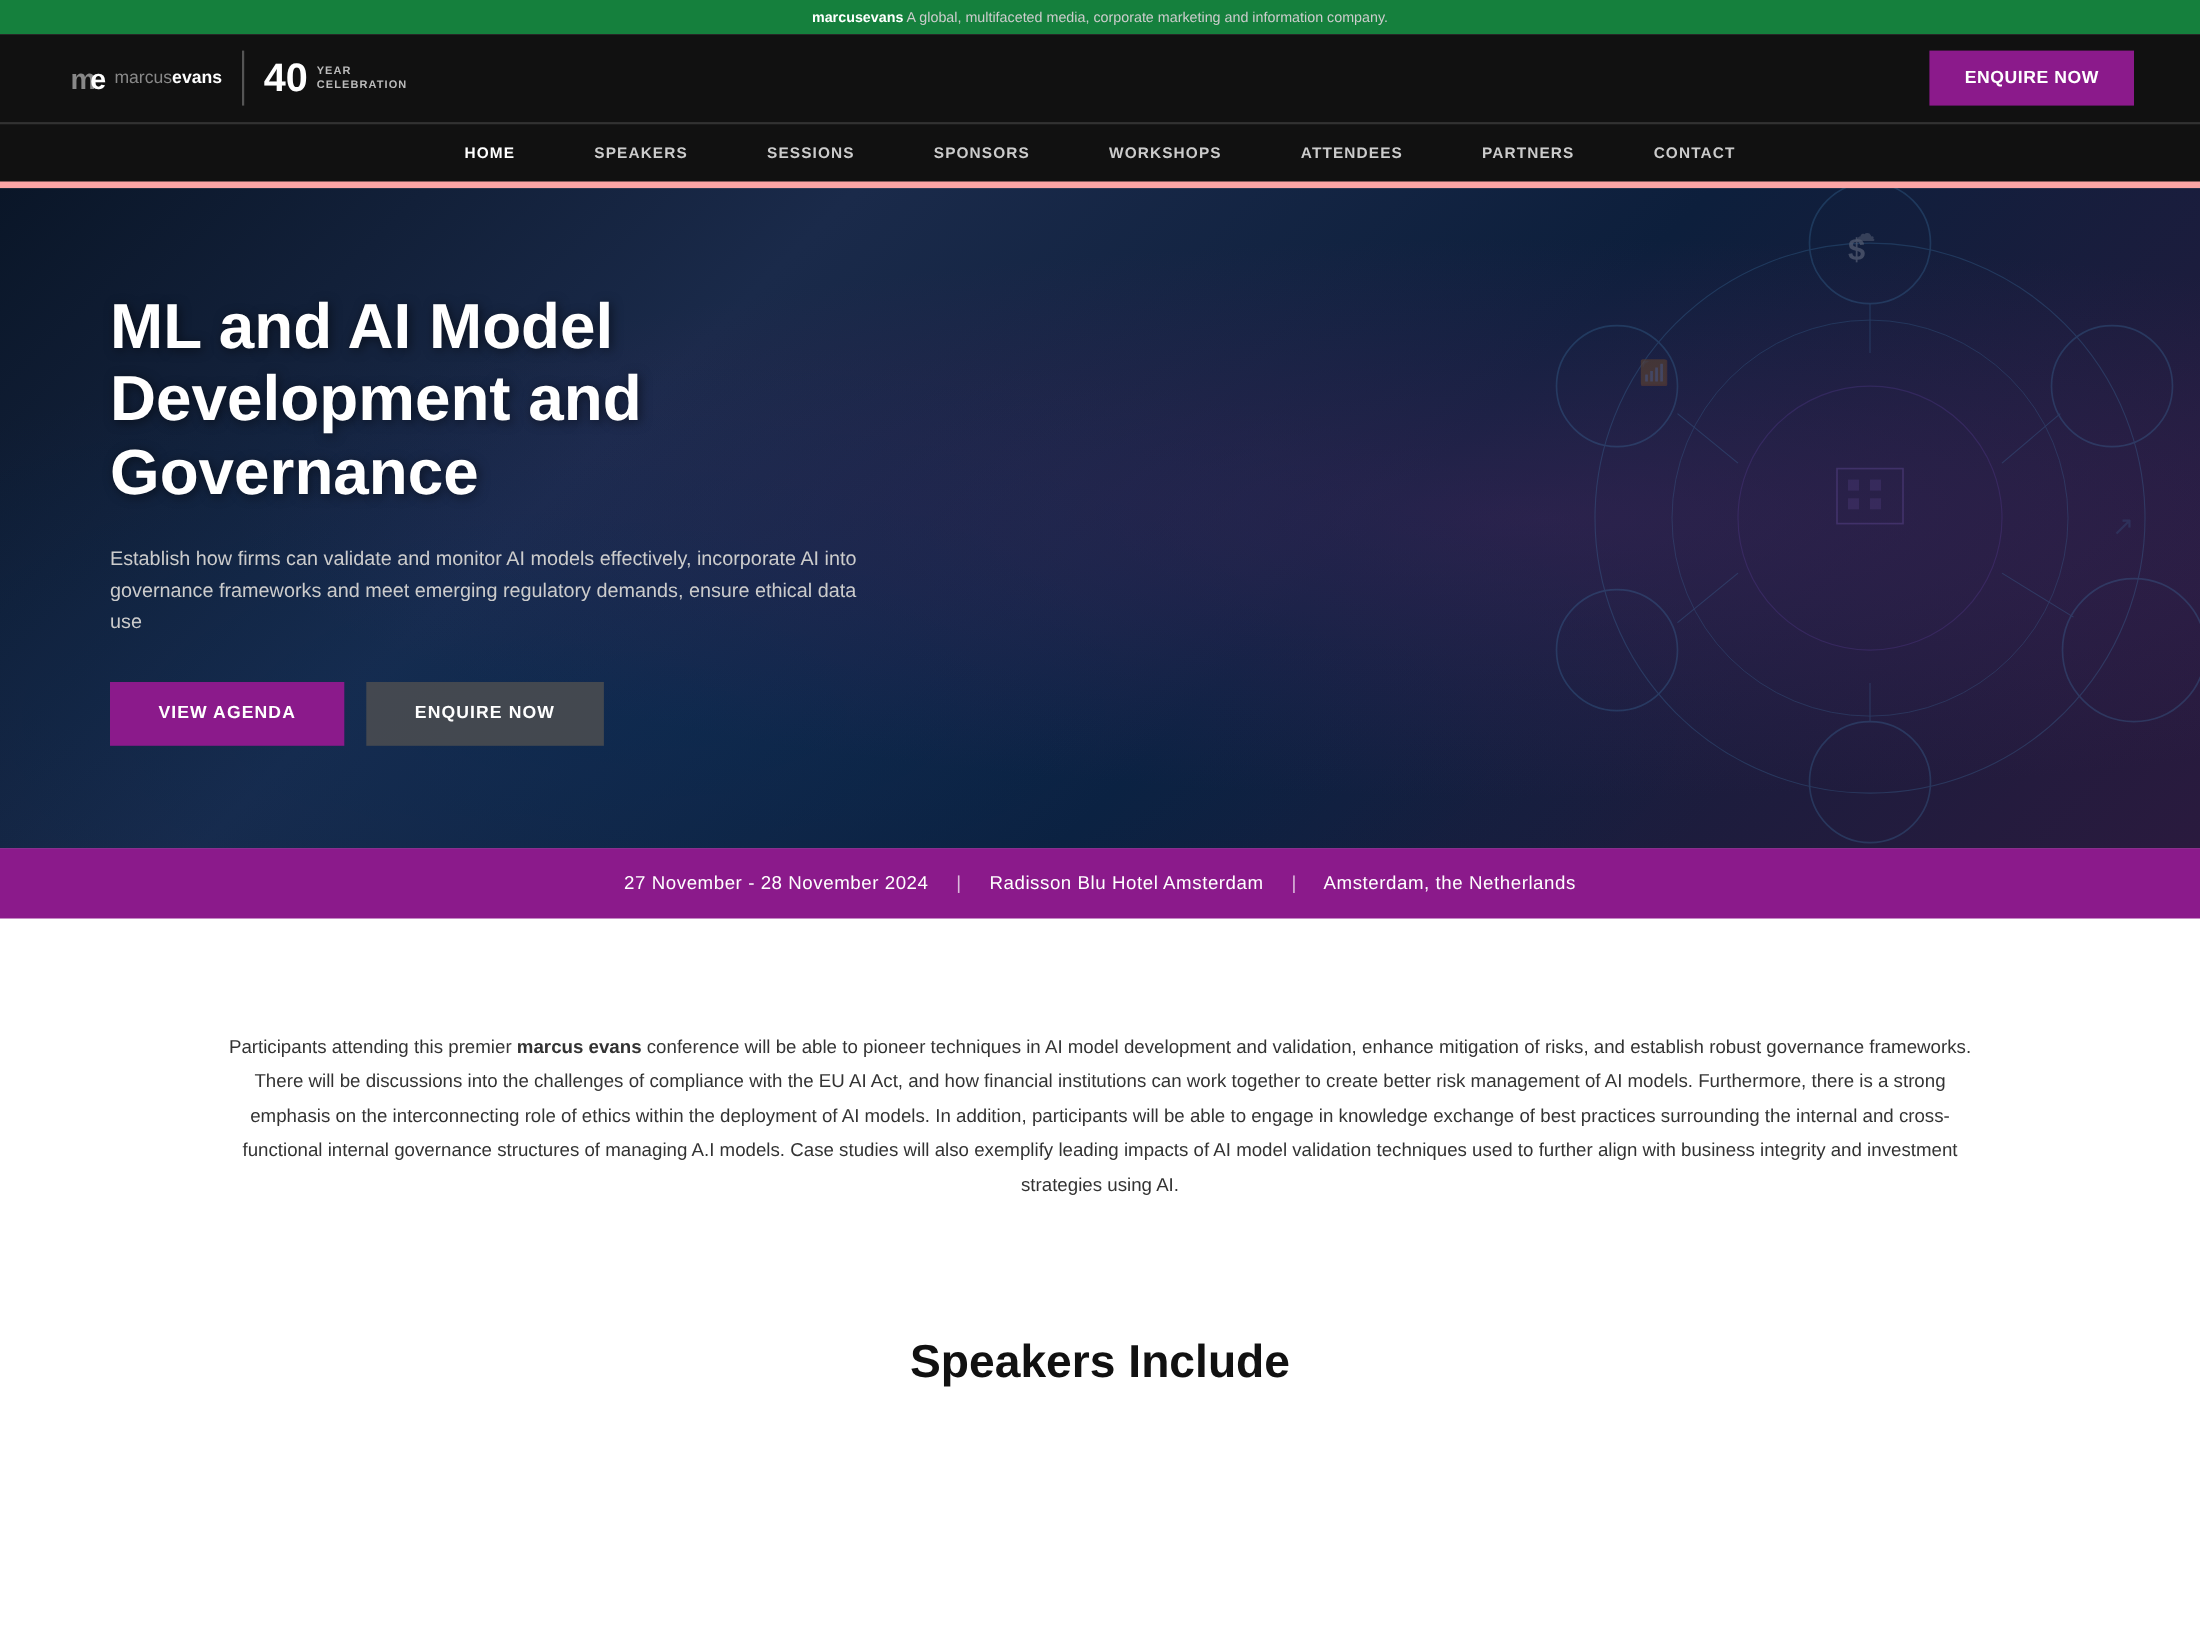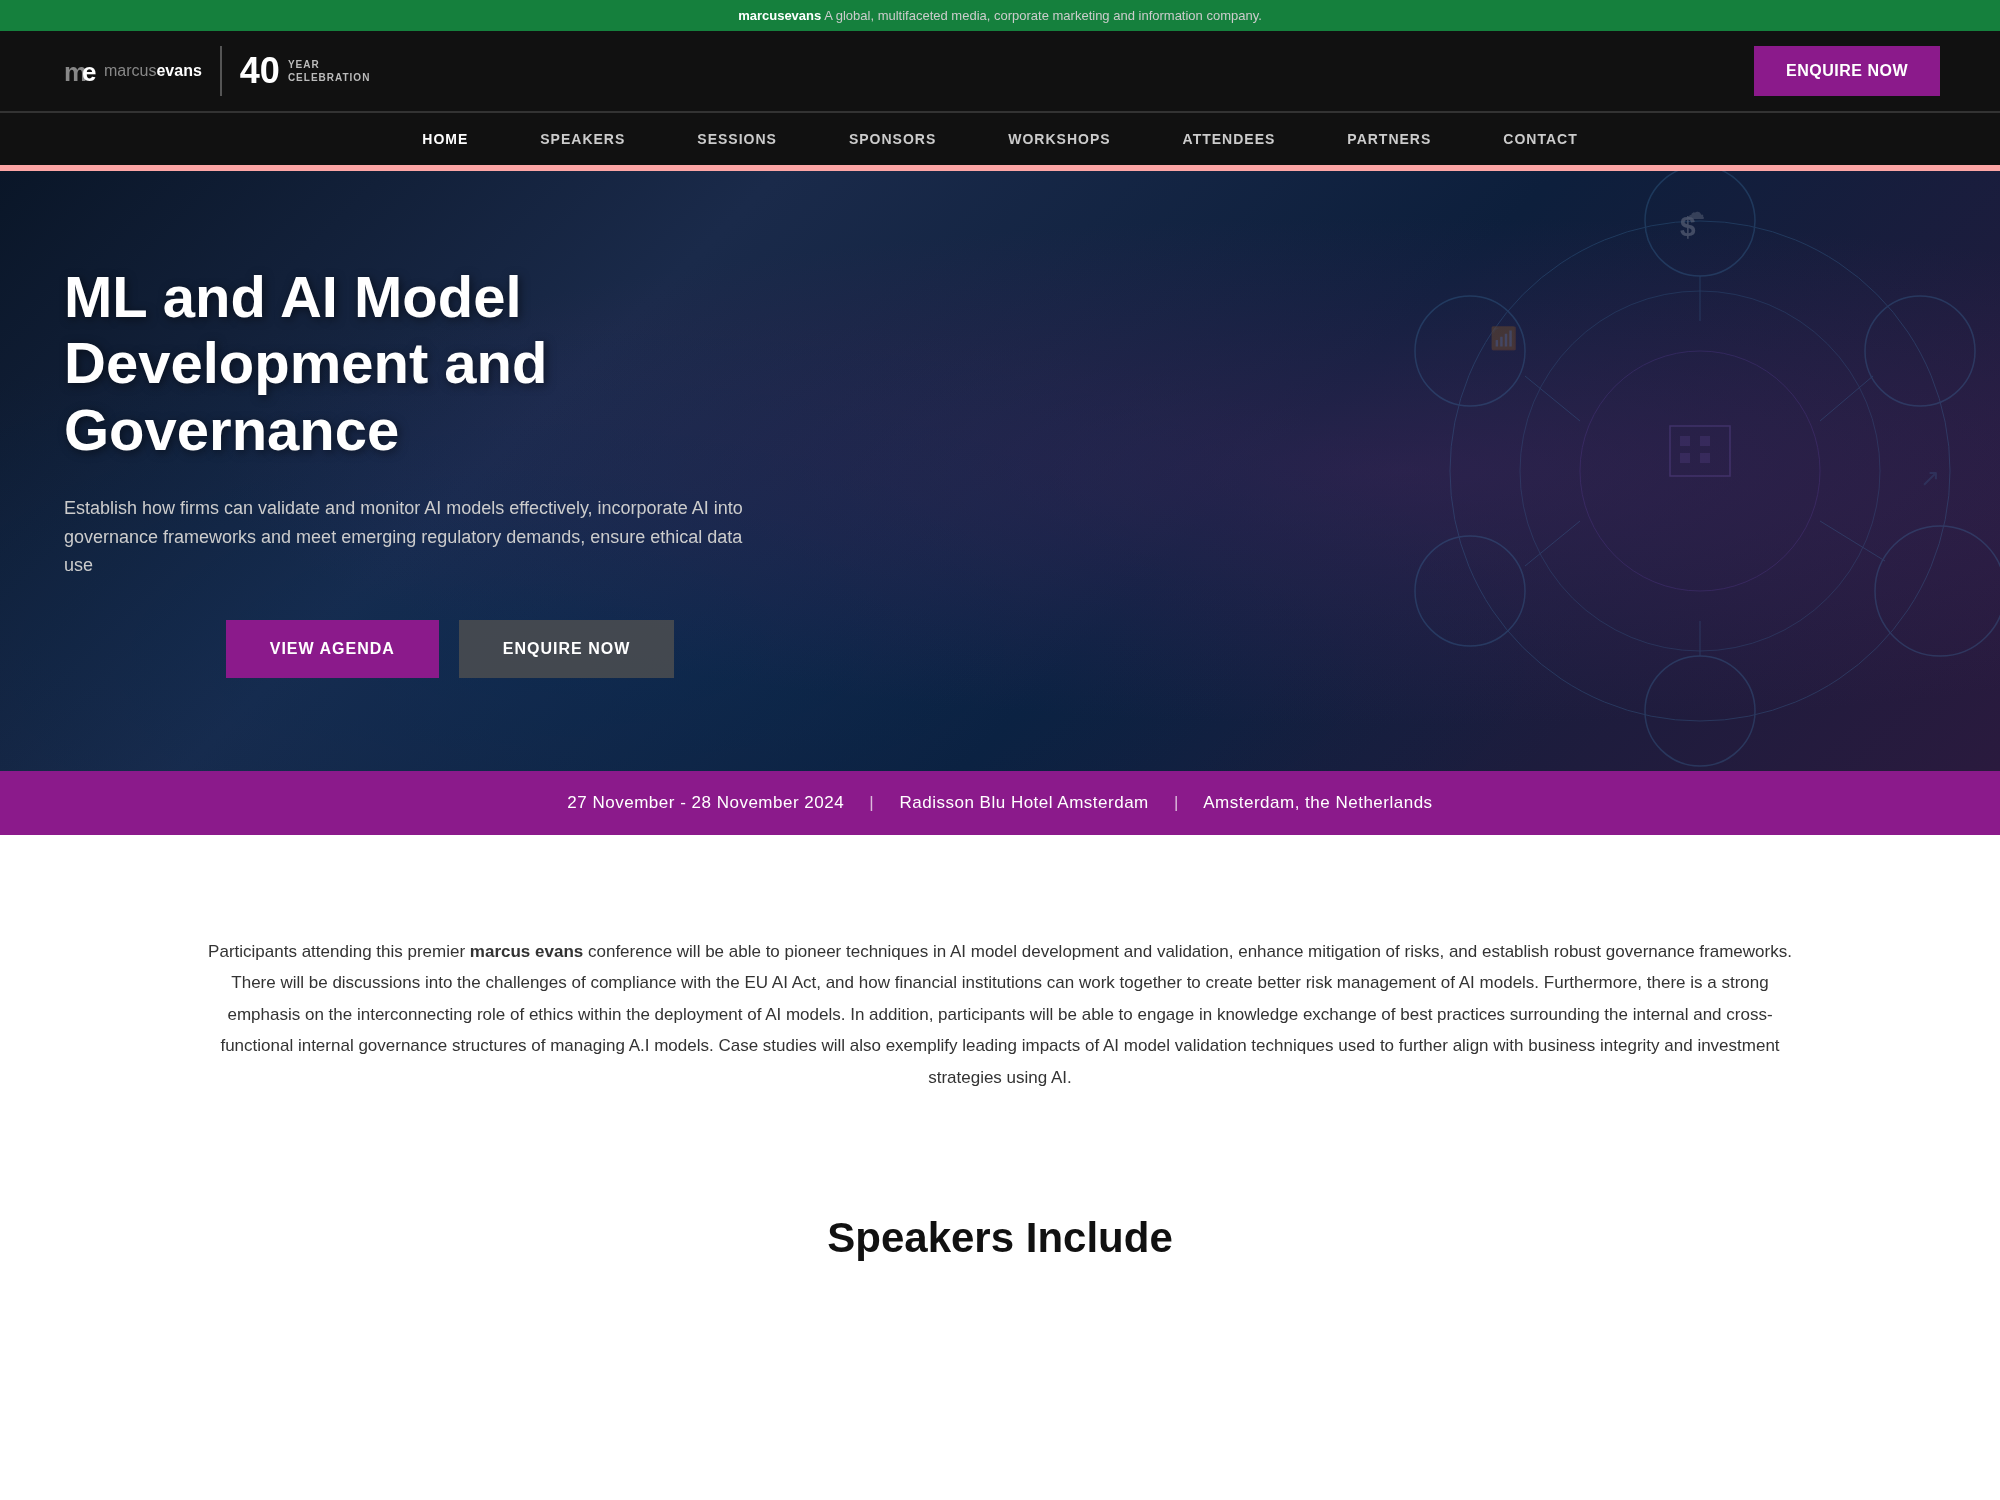--- a/index.html
+++ b/index.html
@@ -98,42 +98,41 @@
     .hero-bg-overlay {
       position: absolute;
       inset: 0;
       background: 
         radial-gradient(ellipse at 70% 50%, rgba(80,40,100,0.4) 0%, transparent 60%),
         radial-gradient(ellipse at 30% 80%, rgba(0,50,100,0.3) 0%, transparent 50%);
     }
     .hero-content {
       position: relative;
       z-index: 2;
-      padding: 0 64px;
+      padding: 0 100px;
       max-width: 900px;
     }
     .hero-title {
       color: #fff;
       font-size: 58px;
       font-weight: 900;
       line-height: 1.15;
       margin-bottom: 30px;
       text-shadow: 2px 2px 10px rgba(0,0,0,0.5);
     }
     .hero-subtitle {
       color: #ccc;
       font-size: 18px;
       line-height: 1.6;
       margin-bottom: 40px;
       max-width: 700px;
     }
     .hero-buttons {
       display: flex;
       gap: 20px;
-      justify-content: center;
     }
     .btn-primary {
       background: #8b1a8b;
       color: #fff;
       border: none;
       padding: 20px 44px;
       font-size: 16px;
       font-weight: bold;
       cursor: pointer;
       letter-spacing: 1px;

